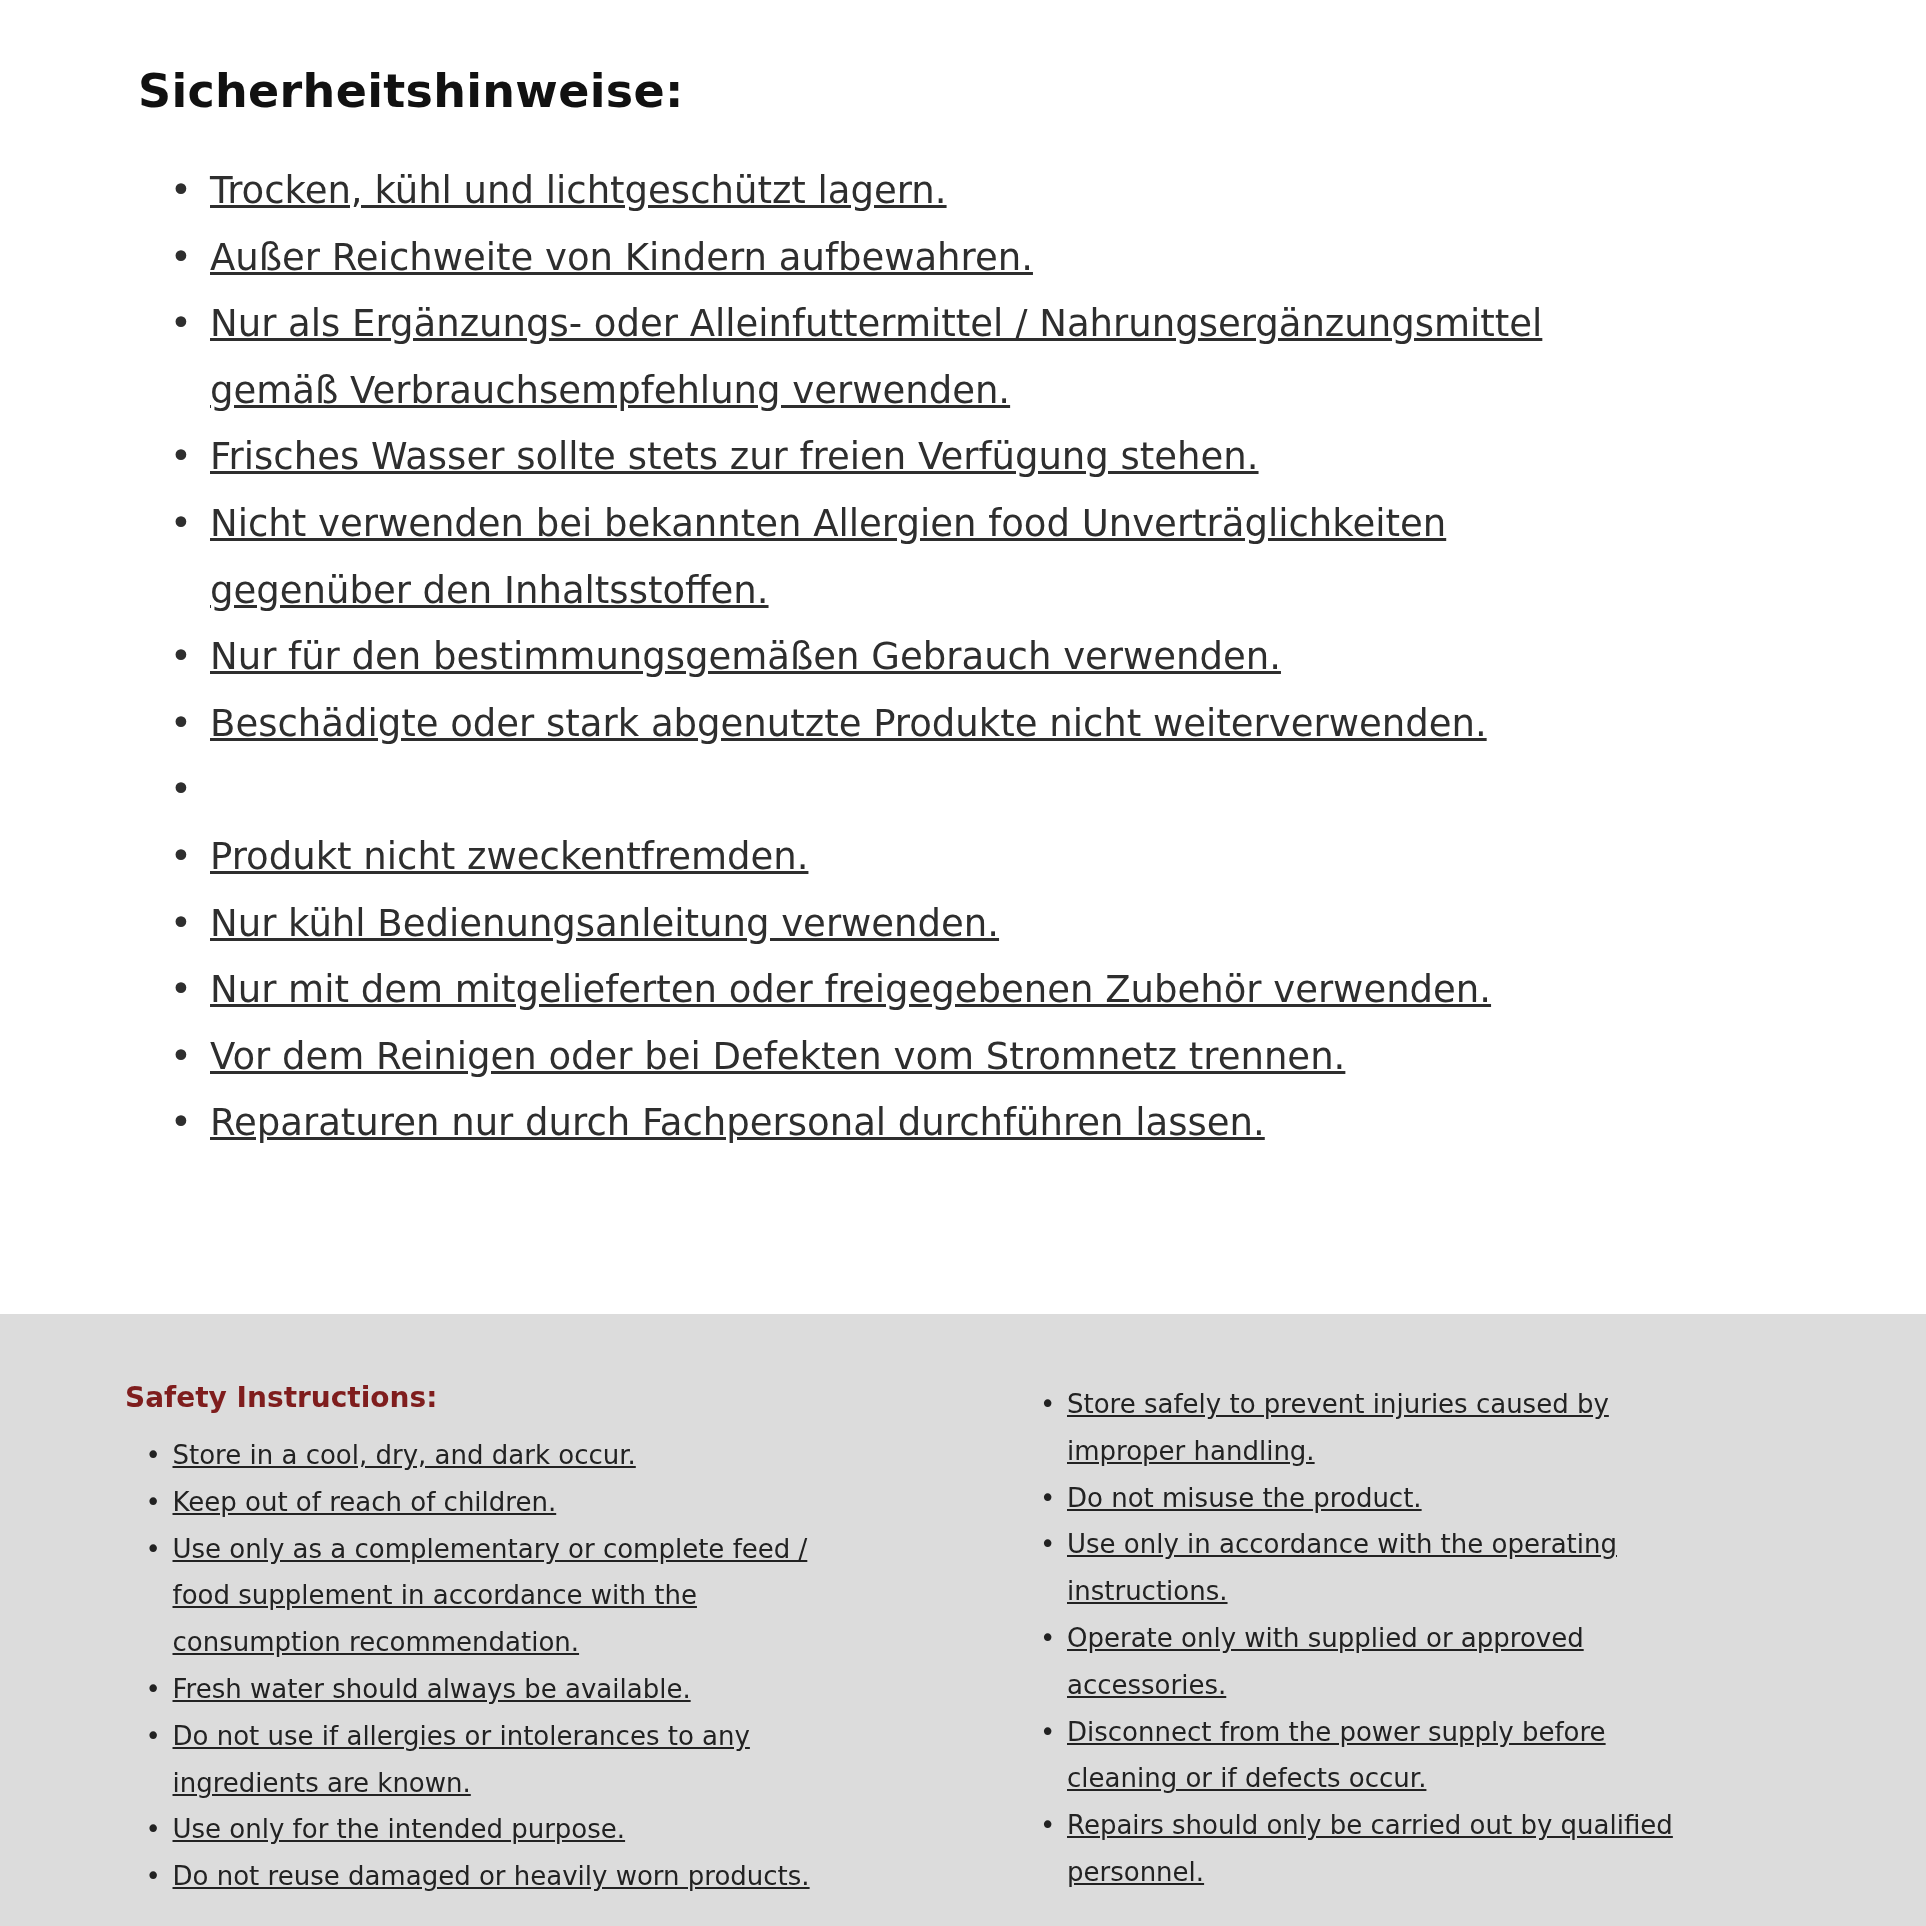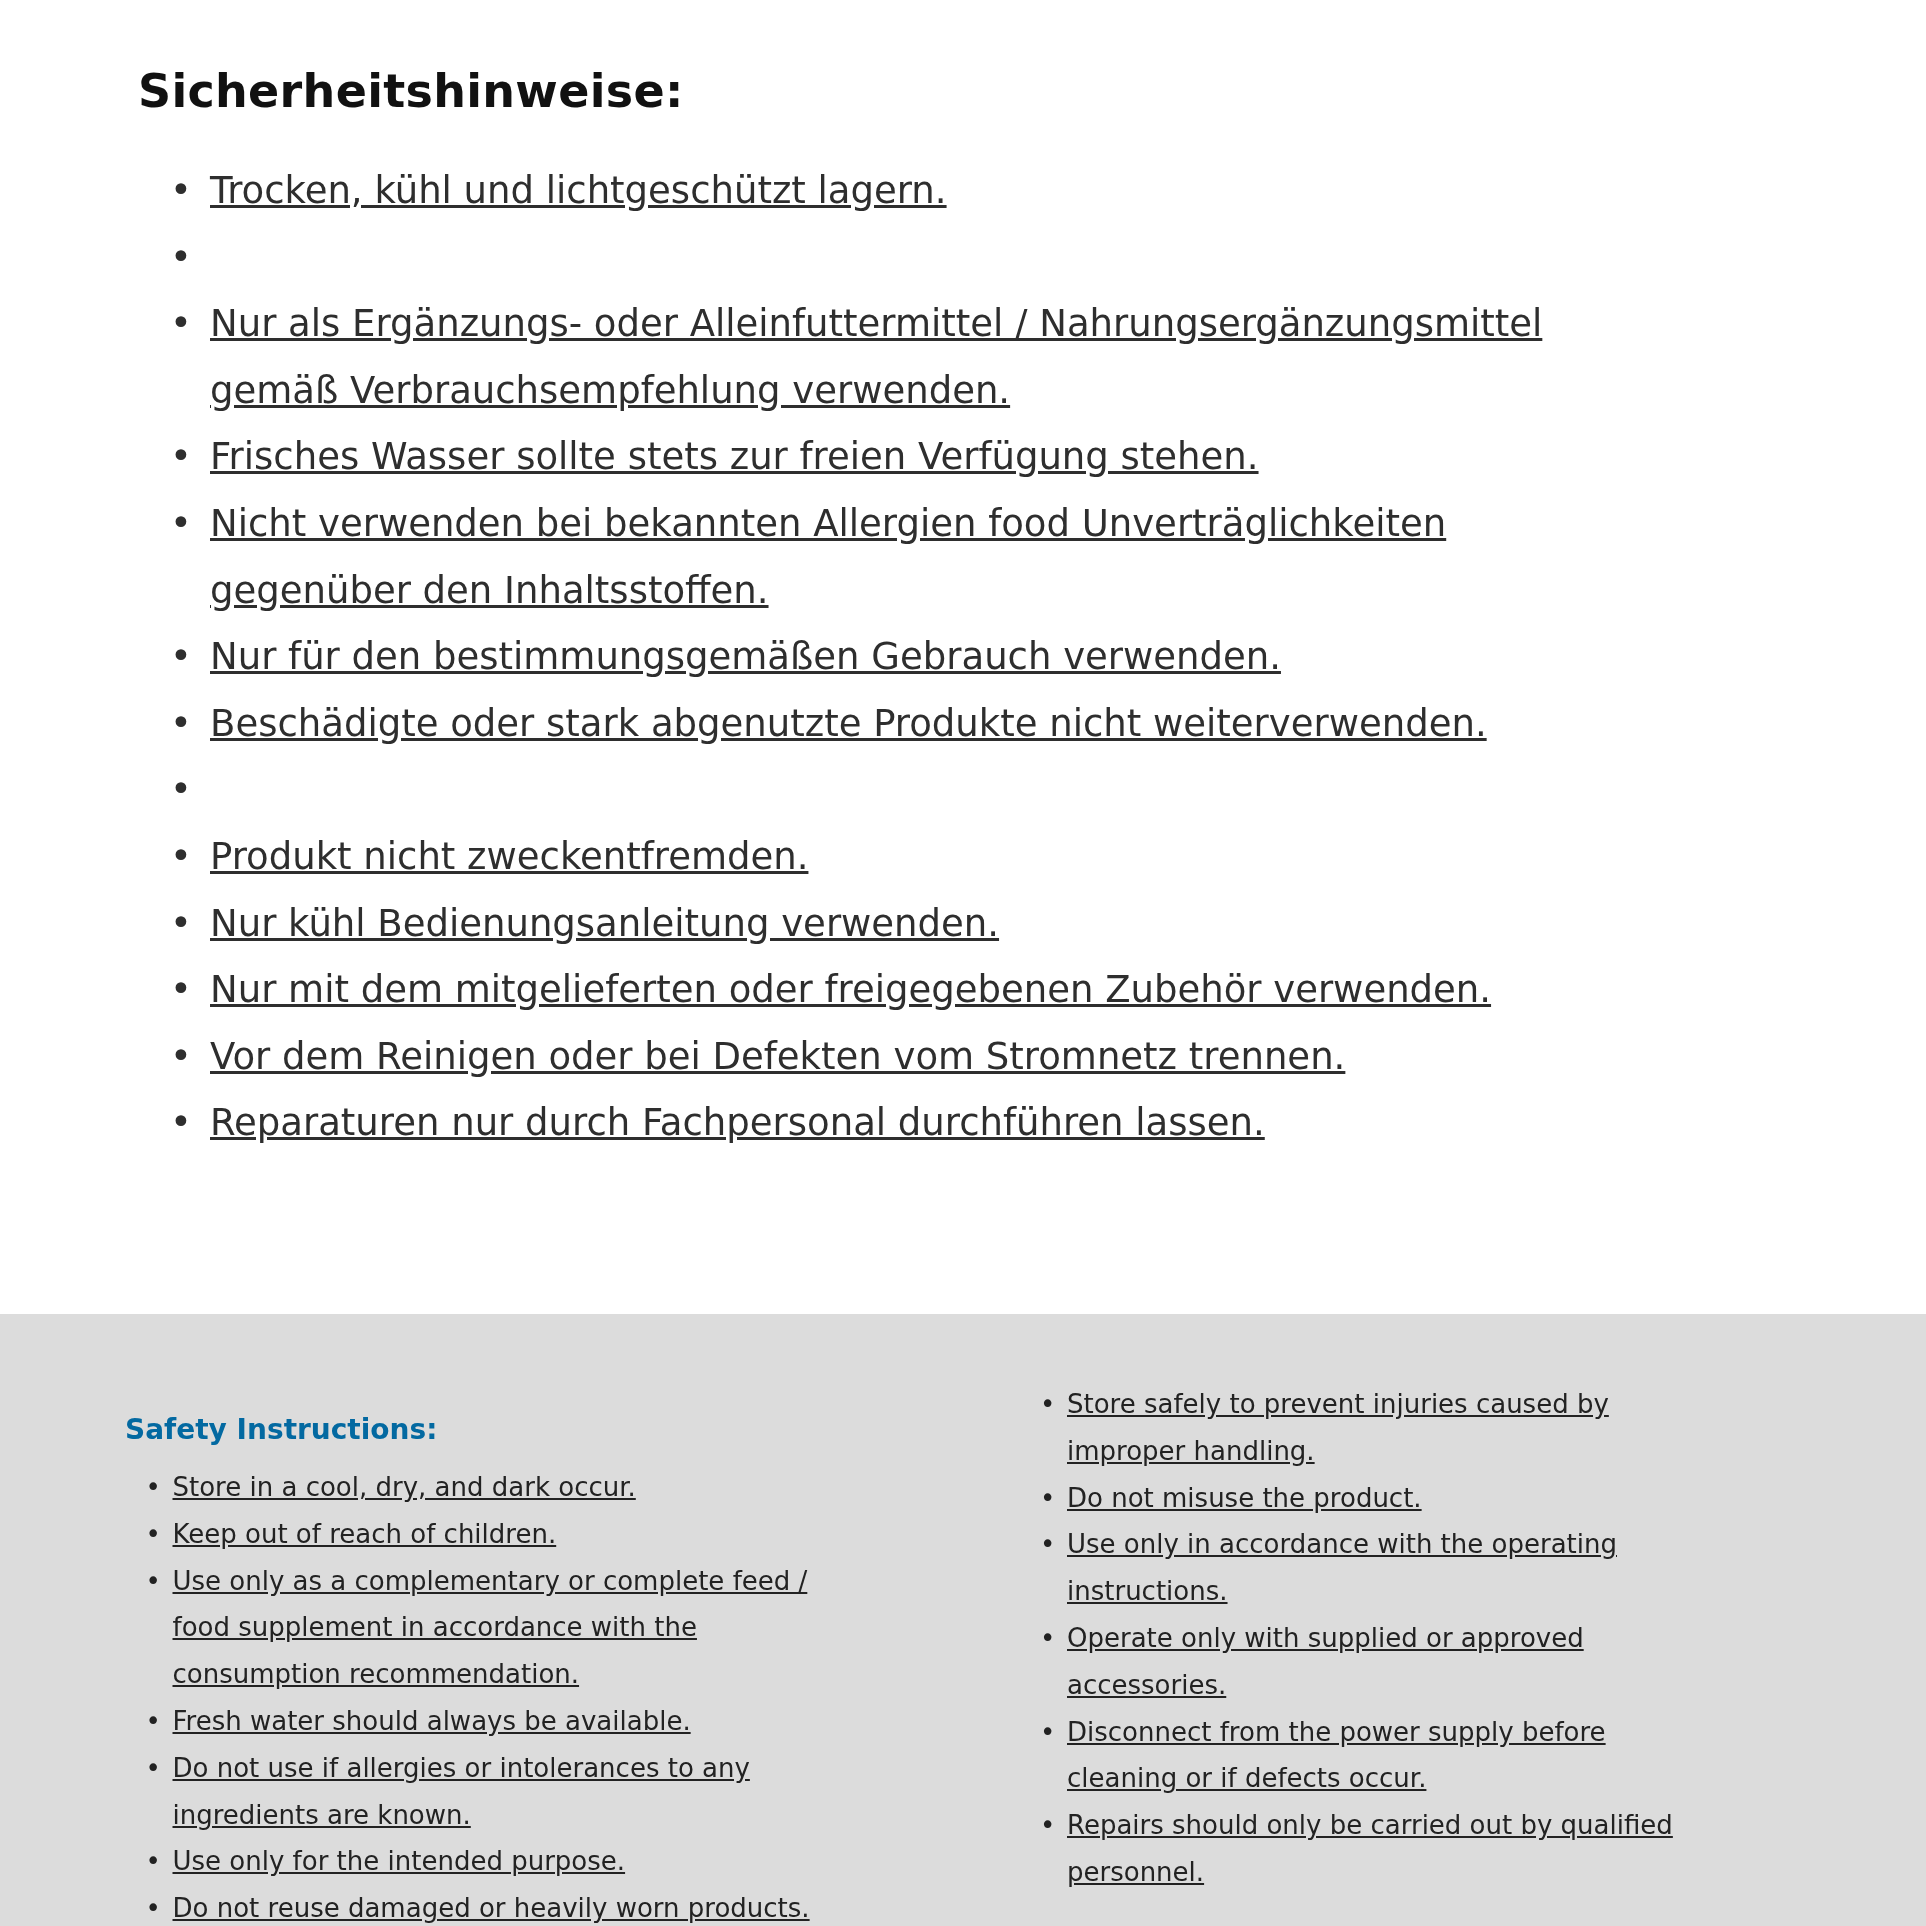--- a/index.html
+++ b/index.html
@@ -50,23 +50,22 @@
   .en-col-left {
     flex: 0 0 886px;
     margin-right: 29px;
   }
   .en-col-right {
     flex: 1 1 auto;
   }
   .english-title {
     font-size: 28px;
     font-weight: bold;
-    color: #0369a1;
+    color: #7f1d1d;
     margin-bottom: 18px;
-    margin-top: 32px;
   }
   .en-list li {
     font-size: 26px;
     line-height: 1.8;
     color: #222222;
   }
   .en-list .bullet { width: 27px; }
   .en-list-left { padding-left: 20.5px; }
 </style>
 </head>
@@ -76,20 +75,21 @@
 
   <div class="german-section">
     <div class="german-title">Sicherheitshinweise:</div>
     <ul class="de-list">
         <li>
           <span class="bullet">•</span>
           <span class="li-text">Trocken, kühl und lichtgeschützt lagern.</span>
         </li>
         <li>
           <span class="bullet">•</span>
+          <span class="li-text">Außer Reichweite von Kindern aufbewahren.</span>
         </li>
         <li>
           <span class="bullet">•</span>
           <span class="li-text">Nur als Ergänzungs- oder Alleinfuttermittel / Nahrungsergänzungsmittel
 gemäß Verbrauchsempfehlung verwenden.</span>
         </li>
         <li>
           <span class="bullet">•</span>
           <span class="li-text">Frisches Wasser sollte stets zur freien Verfügung stehen.</span>
         </li>

